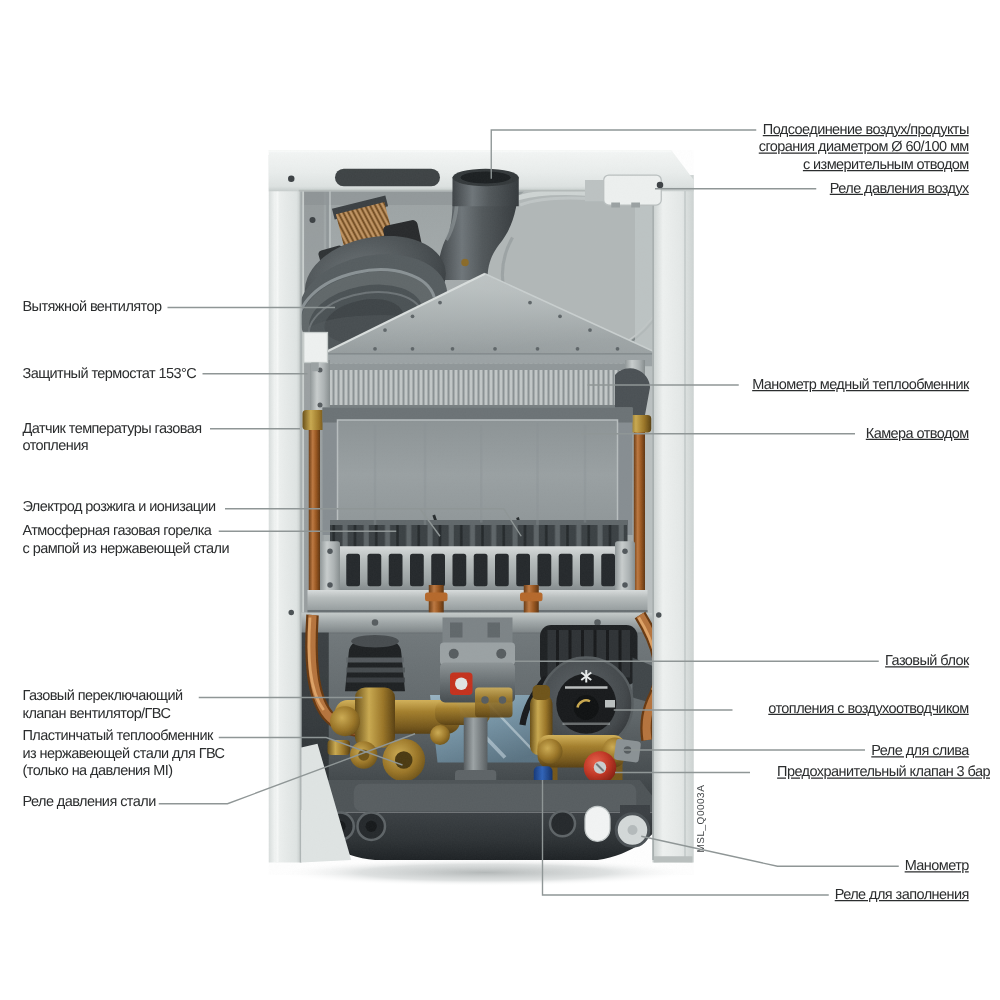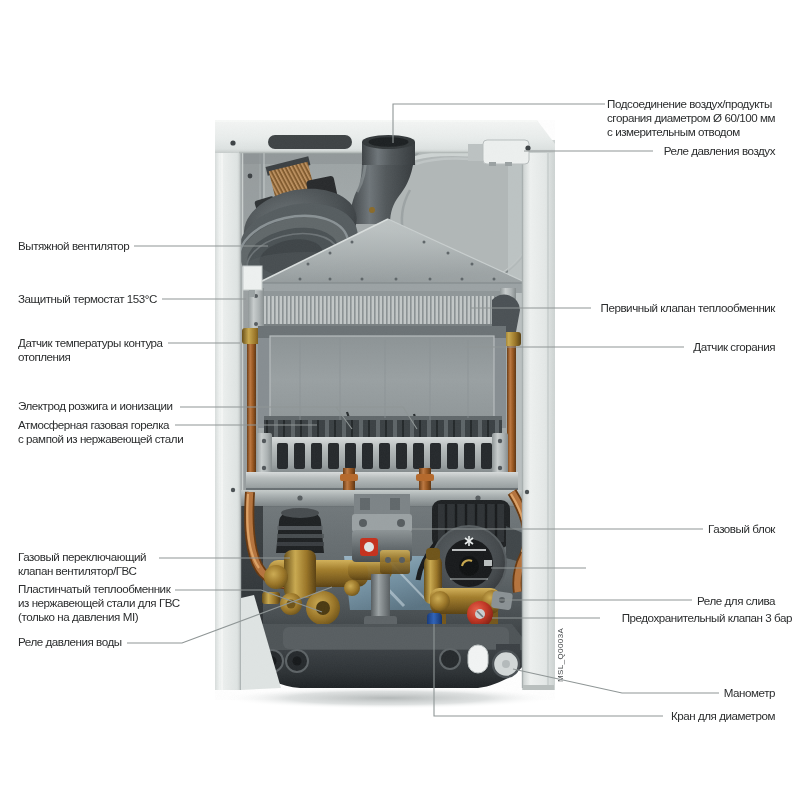--- a/index.html
+++ b/index.html
@@ -1,21 +1,21 @@
 <!DOCTYPE html>
 <html><head>
 <meta charset="utf-8">
 <style>
   html,body{margin:0;padding:0;}
   body{width:800px;height:800px;background:#ffffff;position:relative;overflow:hidden;
        font-family:"Liberation Sans","DejaVu Sans",sans-serif;}
   #scene{position:absolute;left:0;top:0;width:800px;height:800px;}
   .label{position:absolute;font-size:11.6px;line-height:14px;color:#2b2d2e;
          white-space:nowrap;letter-spacing:-0.45px;}
-  .label.right{}
+  .label.right{text-align:right;text-decoration:underline;}
 </style>
 </head>
 <body>
 
 <svg id="scene" viewBox="0 0 800 800">
   <defs>
     <filter id="grain" x="0" y="0" width="100%" height="100%">
       <feTurbulence type="fractalNoise" baseFrequency="0.9" numOctaves="2" result="n"></feTurbulence>
       <feColorMatrix in="n" type="matrix" values="0 0 0 0 0.5  0 0 0 0 0.5  0 0 0 0 0.5  0 0 0 0.5 0"></feColorMatrix>
       <feComposite operator="in" in2="SourceGraphic"></feComposite>
@@ -510,66 +510,67 @@
   </g>
 </svg>
 
 <div class="label" style="left:18px;top:239px">
   <div>Вытяжной вентилятор</div>
 </div>
 <div class="label" style="left:18px;top:292px">
   <div>Защитный термостат 153°C</div>
 </div>
 <div class="label" style="left:18px;top:336px">
-  <div>Датчик температуры контура</div>
+  <div>Датчик температуры газовая</div>
   <div>отопления</div>
 </div>
 <div class="label" style="left:18px;top:399px">
   <div>Электрод розжига и ионизации</div>
 </div>
 <div class="label" style="left:18px;top:418px">
   <div>Атмосферная газовая горелка</div>
   <div>с рампой из нержавеющей стали</div>
 </div>
 <div class="label" style="left:18px;top:550px">
   <div>Газовый переключающий</div>
   <div>клапан вентилятор/ГВС</div>
 </div>
 <div class="label" style="left:18px;top:582px">
   <div>Пластинчатый теплообменник</div>
   <div>из нержавеющей стали для ГВС</div>
   <div>(только на давления MI)</div>
 </div>
 <div class="label" style="left:18px;top:635px">
-  <div>Реле давления воды</div>
+  <div>Реле давления стали</div>
 </div>
 
 <div class="label right" style="right:25px;top:97px">
   <div>Подсоединение воздух/продукты</div>
   <div>сгорания диаметром Ø 60/100 мм</div>
   <div>с измерительным отводом</div>
 </div>
 <div class="label right" style="right:25px;top:144px">
   <div>Реле давления воздух</div>
 </div>
 <div class="label right" style="right:25px;top:301px">
-  <div>Первичный клапан теплообменник</div>
+  <div>Манометр медный теплообменник</div>
 </div>
 <div class="label right" style="right:25px;top:340px">
-  <div>Датчик сгорания</div>
+  <div>Камера отводом</div>
 </div>
 <div class="label right" style="right:25px;top:522px">
   <div>Газовый блок</div>
 </div>
 <div class="label right" style="right:25px;top:560px">
+  <div>отопления с воздухоотводчиком</div>
 </div>
 <div class="label right" style="right:25px;top:594px">
   <div>Реле для слива</div>
 </div>
 <div class="label right" style="right:8px;top:611px">
   <div>Предохранительный клапан 3 бар</div>
 </div>
 <div class="label right" style="right:25px;top:686px">
   <div>Манометр</div>
 </div>
 <div class="label right" style="right:25px;top:709px">
-  <div>Кран для диаметром</div>
+  <div>Реле для заполнения</div>
 </div>
 
 </body></html>

